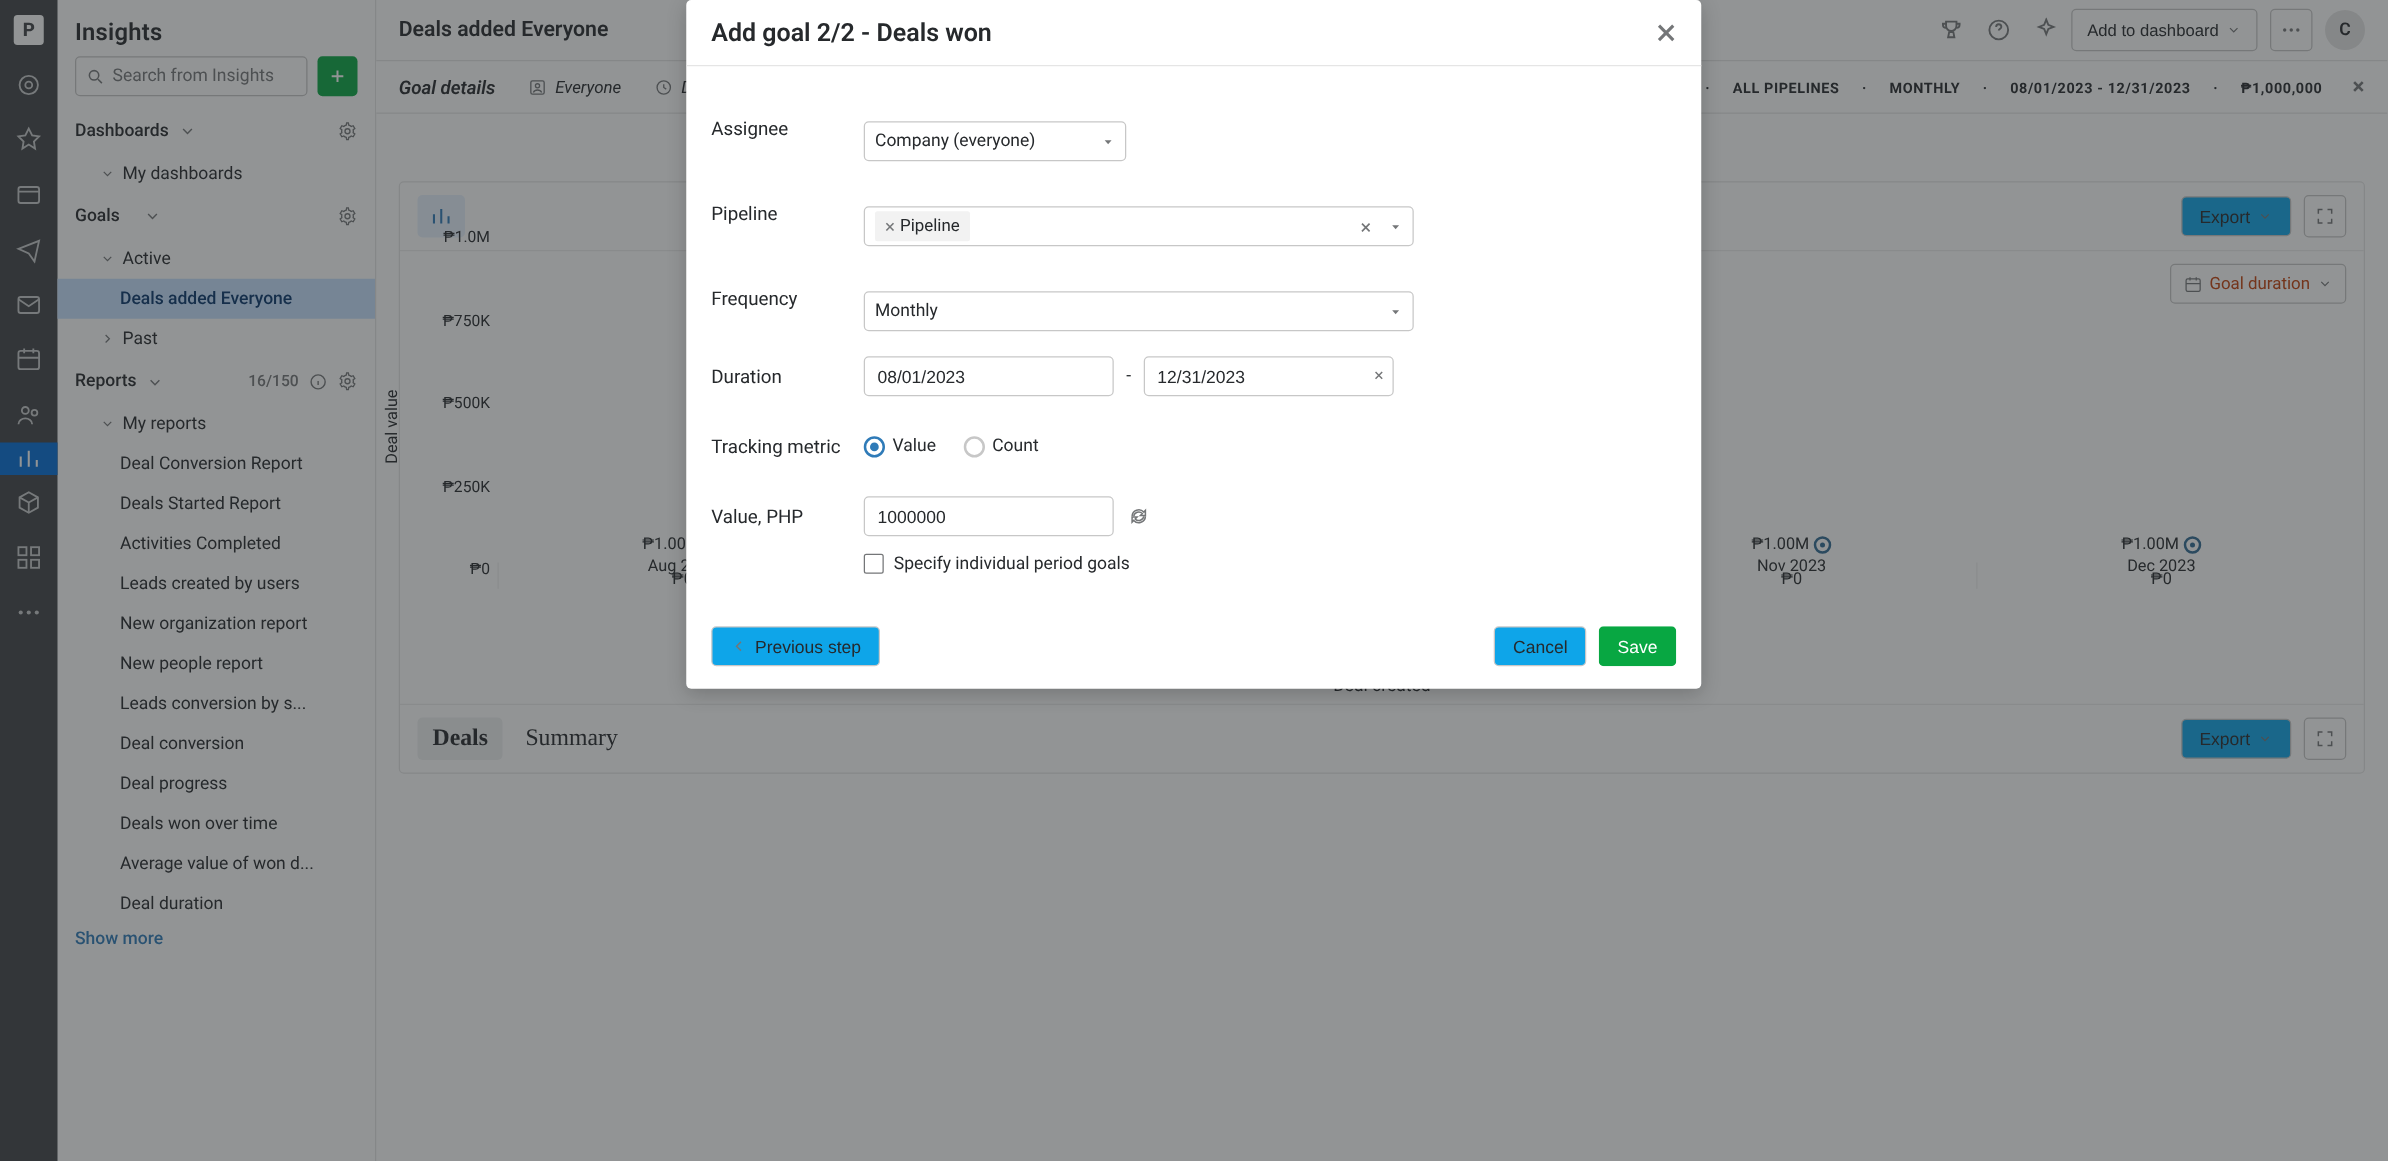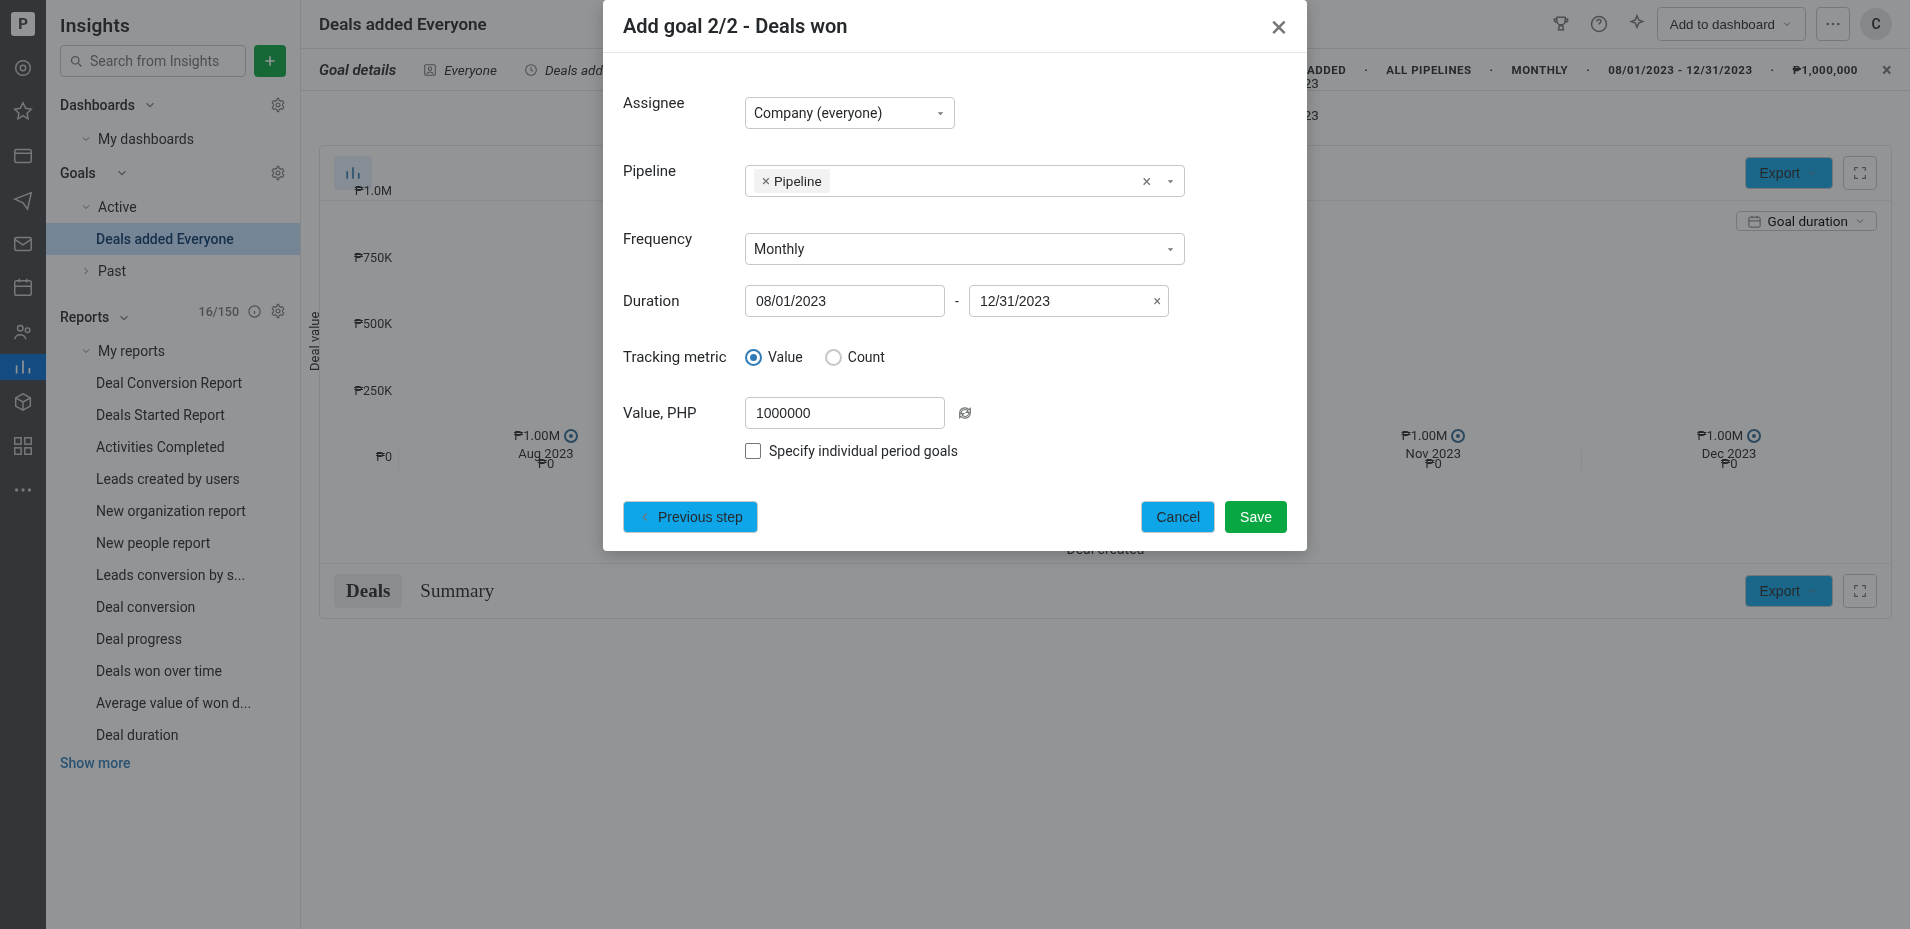--- a/index.html
+++ b/index.html
@@ -19,21 +19,21 @@
   inset: 0;
   background: rgba(38,41,44,0.5);
   z-index: 100;
   display: flex;
   justify-content: center;
   align-items: flex-start;
   overflow-y: auto;
 }
 .modal {
   background: #fff;
-  width: 704px;
+  width: 812px;
   margin-top: 0;
   border-radius: 4px;
   box-shadow: 0 4px 16px rgba(0,0,0,0.2);
 }
 .modal-header {
   display: flex;
   justify-content: space-between;
   align-items: center;
   padding: 14px 20px;
   border-bottom: 1px solid #e5e5e5;
@@ -164,21 +164,21 @@
 .bar-slot { flex:1; display:flex; flex-direction:column; align-items:center; position:relative; }
 .bar-slot::before { content:""; position:absolute; left:0; top:0; bottom:0; border-left:1px solid #eee; }
 .bar { width: 64%; background:#0f7fa9; height:0; border-radius:1px 1px 0 0; }
 .bar-label { position:absolute; top:-22px; font-size:13px; color:#26292c; display:flex; align-items:center; gap:4px; }
 .target-icon { width:14px; height:14px; border:2px solid #306a93; border-radius:50%; display:inline-block; position:relative; }
 .target-icon::after{ content:""; position:absolute; inset:3px; border-radius:50%; background:#306a93; }
 .bar-value { margin-top:6px; font-size:13px; color:#26292c; }
 .xtick { position:absolute; bottom:10px; font-size:13px; color:#26292c; width:100%; text-align:center; }
 .chart-footer { text-align:center; font-size:14px; padding-bottom:6px; color:#26292c; }
 
-.goal-duration { display:inline-flex; align-items:center; gap:6px; border:1px solid #c7c7c7; border-radius:4px; height:20px; padding:0 10px; font-size:13.5px; color:#000000; position:absolute; right:14px; top:10px; background:#fff; z-index:5;}
+.goal-duration { display:inline-flex; align-items:center; gap:6px; border:1px solid #c7c7c7; border-radius:4px; height:32px; padding:0 10px; font-size:13.5px; color:#c2410c; position:absolute; right:14px; top:10px; background:#fff; z-index:5;}
 .goal-duration svg { color:#747678; }
 
 .card-footer {
   display:flex; align-items:center; justify-content:space-between; padding:10px 14px;
   border-top:1px solid #edecec;
 }
 .tabs { display:flex; gap:6px; }
 .tab { padding:6px 12px; border-radius:4px; cursor:pointer; font-size:19px;font-family:Liberation Serif, serif; }
 .tab.active { background:#eef0f1; font-weight:600; }
 
@@ -316,21 +316,21 @@
     </div>
     <div class="sb-child sub active">Deals added Everyone</div>
     <div class="sb-child">
       <svg width="12" height="12" viewBox="0 0 24 24" fill="none" stroke="#747678" stroke-width="2">
           <path d="M9 6l6 6-6 6"></path>
         </svg>
       <span>Past</span>
     </div>
 
     <div class="sb-section-head">
-      <span style="display:flex;align-items:flex-end;gap:4px;margin-top:12px;">
+      <span style="display:flex;align-items:flex-end;gap:4px;">
         <span>Reports</span>
         <svg class="chev" width="14" height="14" viewBox="0 0 24 24" fill="none" stroke="currentColor" stroke-width="2">
             <path d="M6 9l6 6 6-6"></path>
           </svg>
       </span>
       <span class="sb-meta-inline" style="display:flex;align-items:center;gap:8px;">
         <span style="color:#747678;font-size:12.5px;">16/150</span>
         <svg width="15" height="15" viewBox="0 0 24 24" fill="none" stroke="#747678" stroke-width="1.8">
             <circle cx="12" cy="12" r="9"></circle>
             <path d="M12 8v.01M12 11v5"></path>

